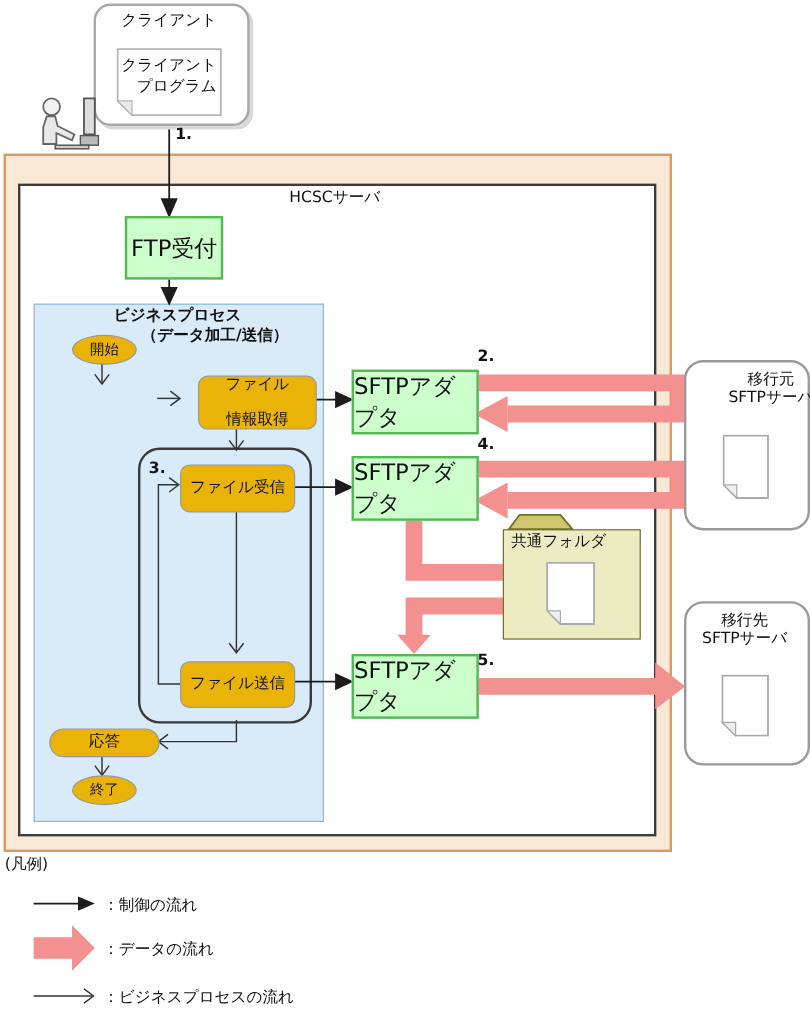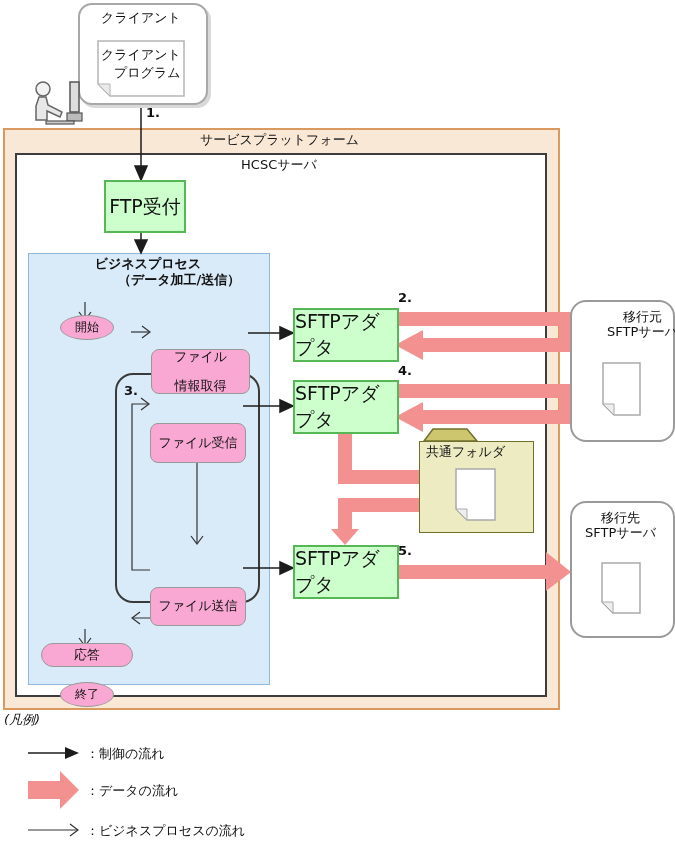--- a/index.html
+++ b/index.html
@@ -9,41 +9,40 @@
   .lbl{position:absolute;font-size:13px;line-height:1.15;white-space:nowrap;}
   .ctr{text-align:center;}
   
   .platform{left:3px;top:128px;width:553px;height:578px;background:#F9E8D6;border:2px solid #D9995F;z-index:1;}
   .hcsc{left:15px;top:153px;width:528px;height:540px;background:#fff;border:2px solid #3C3C3C;z-index:1;}
   .bp{left:28px;top:253px;width:240px;height:430px;background:#D9EAF8;border:1px solid #8FB8DC;z-index:1;}
   .loop{left:115px;top:373px;width:141px;height:226px;border:2px solid #3A3A3A;border-radius:18px;z-index:2;}
   
   .green{position:absolute;background:#CCFFCC;border:2px solid #55B855;z-index:3;
          display:flex;align-items:center;justify-content:center;font-size:19px;}
-  .node{position:absolute;background:#f9a8d4;border:1px solid #999;z-index:3;
-        display:flex;flex-direction:column;align-items:center;justify-content:center;font-size:13px;line-height:1.25;margin-top:36px;}
+  .node{position:absolute;background:#eab308;border:1px solid #999;z-index:3;
+        display:flex;flex-direction:column;align-items:center;justify-content:center;font-size:13px;line-height:1.25;}
   .stadium{border-radius:12px;}
   .ellipse{border-radius:50%;font-size:12px;}
   .rnd{border-radius:8px;}
   .client{left:78px;top:3px;width:126px;height:98px;background:#fff;border:2px solid #A8A8A8;border-radius:14px;
           box-shadow:3px 3px 0 #D9D9D9;z-index:3;}
   .server{background:#fff;border:2px solid #9A9A9A;border-radius:16px;z-index:3;}
   .folderbody{left:419px;top:441px;width:113px;height:90px;background:#EDEBC1;border:1.5px solid #70702D;z-index:3;}
   .steplbl{position:absolute;font-size:13px;font-weight:bold;z-index:5;}
   .svglayer{position:absolute;left:0;top:0;z-index:2;}
   .iconlayer{position:absolute;z-index:4;}
   .legend-row{position:absolute;font-size:13px;}
 </style>
 </head>
 <body>
 
 <div id="stage">
 
   <div class="abs platform"></div>
-  <div class="lbl ctr" style="left:3px;top:133px;width:553px;z-index:2;">サービスプラットフォーム</div>
   <div class="abs hcsc"></div>
   <div class="lbl ctr" style="left:15px;top:158px;width:528px;z-index:2;">HCSCサーバ</div>
 
   <div class="abs bp"></div>
   <div class="lbl ctr" style="left:28px;top:257px;width:240px;font-weight:bold;z-index:2;">ビジネスプロセス</div>
   <div class="lbl" style="left:118px;top:273px;font-weight:bold;z-index:2;">（データ加工/送信）</div>
   <div class="abs loop"></div>
 
   <svg class="svglayer" width="675" height="845">
 
@@ -105,21 +104,21 @@
     <rect x="16" y="41" width="28" height="3" fill="#CCC" stroke="#555" stroke-width="1.2"></rect>
   </svg>
 
   <div class="green" style="left:104px;top:180px;width:78px;height:49px;">
     <span>FTP受付</span>
   </div>
 
   <div class="node ellipse" style="left:60px;top:279px;width:52px;height:23px;">
     <span>開始</span>
   </div>
-  <div class="node rnd" style="left:151px;top:313px;width:97px;height:43px;gap:13px;">
+  <div class="node rnd" style="left:165px;top:313px;width:97px;height:43px;gap:13px;">
     <span>ファイル</span>
     <span>情報取得</span>
   </div>
   <div class="node rnd" style="left:150px;top:551px;width:94px;height:37px;">
     <span>ファイル送信</span>
   </div>
   <div class="node rnd" style="left:150px;top:387px;width:94px;height:38px;">
     <span>ファイル受信</span>
   </div>
   <div class="node stadium" style="left:41px;top:607px;width:90px;height:22px;">
@@ -168,21 +167,21 @@
     <path d="M1,1 H39 V51 H12 L1,40 Z" fill="#fff" stroke="#AAA" stroke-width="1.5"></path>
     <path d="M1,40 L12,51 L12,40 Z" fill="#EEE" stroke="#AAA" stroke-width="1"></path>
   </svg>
 
   <div class="steplbl" style="left:146px;top:105px;">1.</div>
   <div class="steplbl" style="left:398px;top:290px;">2.</div>
   <div class="steplbl" style="left:124px;top:383px;">3.</div>
   <div class="steplbl" style="left:398px;top:363px;">4.</div>
   <div class="steplbl" style="left:398px;top:543px;">5.</div>
 
-  <div class="legend-row" style="left:4px;top:711px;font-style:italic;">(凡例)</div>
+  <div class="legend-row" style="left:4px;top:711px;">(凡例)</div>
   <svg class="iconlayer" style="left:26px;top:742px;" width="56" height="22">
     <line x1="2" y1="11" x2="40" y2="11" stroke="#1c1c1c" stroke-width="1.5"></line>
     <polygon points="53,11 39,5 39,17" fill="#1c1c1c"></polygon>
   </svg>
   <div class="legend-row" style="left:86px;top:745px;">：制御の流れ</div>
   <svg class="iconlayer" style="left:26px;top:770px;" width="56" height="40">
     <polygon points="2,11 34,11 34,1 53,20 34,39 34,29 2,29" fill="#F29190"></polygon>
   </svg>
   <div class="legend-row" style="left:86px;top:782px;">：データの流れ</div>
   <svg class="iconlayer" style="left:26px;top:820px;" width="56" height="20">

